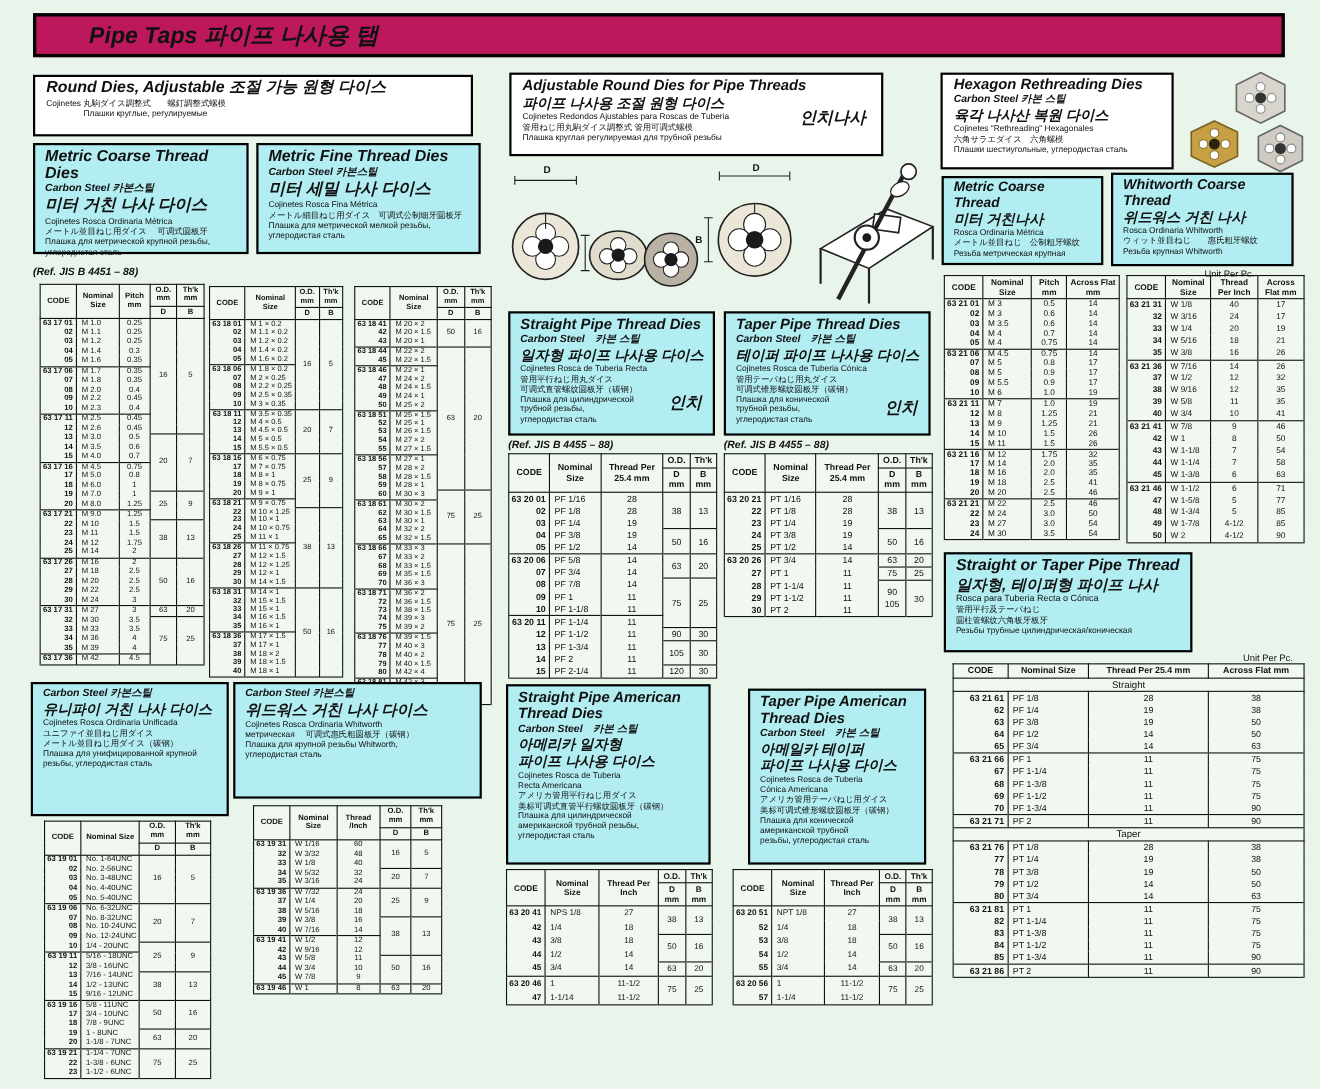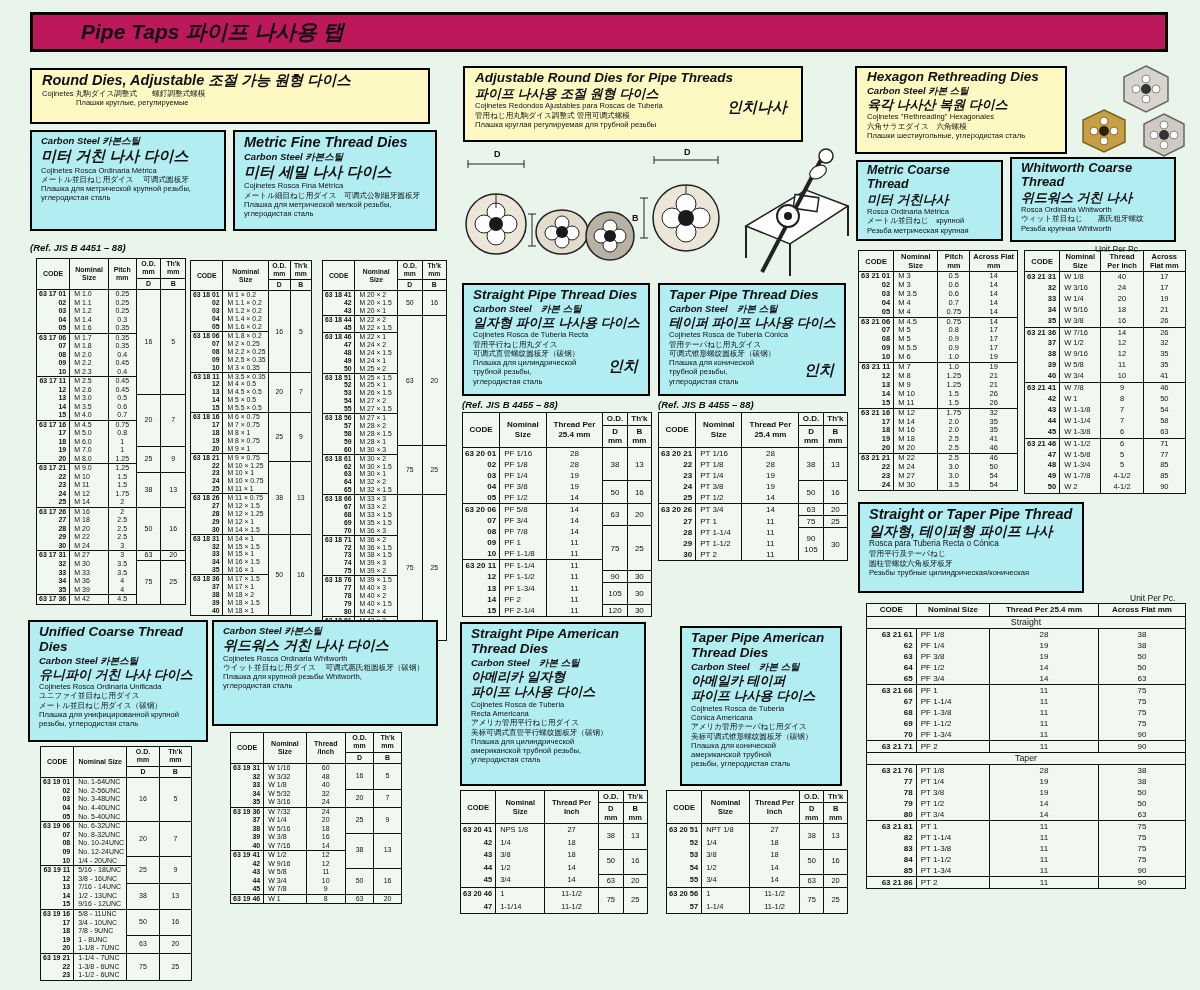--- a/index.html
+++ b/index.html
@@ -3,21 +3,21 @@
 <meta charset="utf-8">
 <style>
   html,body{margin:0;padding:0;}
   body{background:#cfd8cf;font-family:"Liberation Sans","DejaVu Sans",sans-serif;}
   #page{position:relative;width:1200px;height:990px;background:#e9f4ea;overflow:hidden;color:#111;}
   .abs{position:absolute;box-sizing:border-box;}
   
   #titlebar{left:30px;top:12px;width:1138px;height:40px;background:#be185d;border:3px solid #000;display:flex;align-items:center;padding-left:48px;}
   #titlebar .tt{font-size:21px;font-weight:bold;font-style:italic;}
   
-  .pbox{background:#fef9c3;border:2.5px solid #000;padding:3px 8px 2px 10px;}
+  .pbox{background:#ffffff;border:2.5px solid #000;padding:3px 8px 2px 10px;}
   .cbox{background:#b2edf2;border:2.5px solid #000;padding:3px 7px 2px 9px;}
   .bt{font-weight:bold;font-style:italic;font-size:14.5px;line-height:1.08;}
   .bt2{font-weight:bold;font-style:italic;font-size:13.5px;line-height:1.1;}
   .bs{font-weight:bold;font-style:italic;font-size:9.5px;line-height:1.25;}
   .ko{font-weight:bold;font-style:italic;font-size:15px;line-height:1.25;}
   .ko2{font-weight:bold;font-style:italic;font-size:13px;line-height:1.2;}
   .bl{font-size:7.6px;line-height:1.22;}
   .badge{position:absolute;font-weight:bold;font-style:italic;font-size:15px;}
   .ref{font-weight:bold;font-style:italic;font-size:9.5px;}
   .unit{font-size:8.5px;}
@@ -91,20 +91,21 @@
       <circle cx="26" cy="69" r="4" fill="#fff" stroke="#8a712c"></circle>
     <polygon points="96,52 116,62 116,84 96,94 76,84 76,62" fill="#cfcbc2" stroke="#666" stroke-width="1.5"></polygon>
     <circle cx="96" cy="73" r="5" fill="#333"></circle>
     <circle cx="96" cy="63" r="4" fill="#fff" stroke="#888"></circle>
       <circle cx="106" cy="73" r="4" fill="#fff" stroke="#888"></circle>
     <circle cx="96" cy="83" r="4" fill="#fff" stroke="#888"></circle>
       <circle cx="86" cy="73" r="4" fill="#fff" stroke="#888"></circle>
   </svg>
 
   <div class="abs cbox" style="left:30px;top:130px;width:196px;height:101px">
+    <div class="bt">Metric Coarse Thread Dies</div>
     <div class="bs">Carbon Steel  카본스틸</div>
     <div class="ko">미터 거친 나사 다이스</div>
     <div class="bl">Cojinetes Rosca Ordinaria Métrica</div>
     <div class="bl">メートル並目ねじ用ダイス　 可调式圆板牙</div>
     <div class="bl">Плашка для метрической крупной резьбы,</div>
     <div class="bl">углеродистая сталь</div>
   </div>
 
   <div class="abs cbox" style="left:233px;top:130px;width:204px;height:101px">
     <div class="bt">Metric Fine Thread Dies</div>
@@ -181,21 +182,21 @@
     <circle cx="94" cy="8" r="7" fill="#fff" stroke="#222" stroke-width="1.5"></circle>
     <ellipse cx="86" cy="24" rx="9" ry="6" fill="#fff" stroke="#222" stroke-width="1.2" transform="rotate(-30 86 24)"></ellipse>
     <circle cx="56" cy="68" r="11" fill="#fff" stroke="#222" stroke-width="2"></circle>
     <circle cx="56" cy="68" r="4" fill="#1a1a1a"></circle>
   </svg>
 
   <div class="abs cbox" style="left:856px;top:160px;width:147px;height:81px;padding-top:2px">
     <div class="bt2" style="font-size:12.5px">Metric Coarse Thread</div>
     <div class="ko2">미터 거친나사</div>
     <div class="bl">Rosca Ordinaria Métrica</div>
-    <div class="bl">メートル並目ねじ　крупной</div>
+    <div class="bl">メートル並目ねじ　公制粗牙螺纹</div>
     <div class="bl">Резьба метрическая крупная</div>
   </div>
 
   <div class="abs cbox" style="left:1010px;top:157px;width:166px;height:85px;padding-top:2px">
     <div class="bt2" style="font-size:13px">Whitworth Coarse Thread</div>
     <div class="ko2">위드워스 거친 나사</div>
     <div class="bl">Rosca Ordinaria Whitworth</div>
     <div class="bl">ウィット並目ねじ　　惠氏粗牙螺纹</div>
     <div class="bl">Резьба крупная Whitworth</div>
   </div>
@@ -1467,21 +1468,20 @@
             <td class="c">63 21 86</td>
             <td class="s">PT 2</td>
             <td class="n">11</td>
             <td class="n">90</td>
           </tr>
         </tbody>
       </table>
     </div>
 
   <div class="abs cbox" style="left:28px;top:620px;width:180px;height:122px">
-    <div class="bt2">Unified Coarse Thread Dies</div>
     <div class="bs">Carbon Steel  카본스틸</div>
     <div class="ko2">유니파이 거친 나사 다이스</div>
     <div class="bl">Cojinetes Rosca Ordinaria Unificada</div>
     <div class="bl">ユニファイ並目ねじ用ダイス</div>
     <div class="bl">メートル並目ねじ用ダイス（碳钢）</div>
     <div class="bl">Плашка для унифицированной крупной</div>
     <div class="bl">резьбы, углеродистая сталь</div>
   </div>
   <div class="abs thost" style="left:40px;top:746px;width:152px">
       <table class="dt t-g">
@@ -1605,21 +1605,21 @@
             <td class="s">1-1/2 - 6UNC</td>
           </tr>
         </tbody>
       </table>
     </div>
 
   <div class="abs cbox" style="left:212px;top:620px;width:226px;height:106px">
     <div class="bs">Carbon Steel  카본스틸</div>
     <div class="ko2" style="font-size:14px">위드워스 거친 나사 다이스</div>
     <div class="bl">Cojinetes Rosca Ordinaria Whitworth</div>
-    <div class="bl">ウイット並目ねじ用ダイス　 可调式惠氏粗圆板牙（碳钢）</div>
+    <div class="bl">метрическая　 可调式惠氏粗圆板牙（碳钢）</div>
     <div class="bl">Плашка для крупной резьбы Whitworth,</div>
     <div class="bl">углеродистая сталь</div>
   </div>
   <div class="abs thost" style="left:230px;top:732px;width:172px">
       <table class="dt t-h">
         <thead>
           <tr>
             <th rowspan="2">CODE</th>
             <th rowspan="2">Nominal Size</th>
             <th rowspan="2">Thread /Inch</th>

